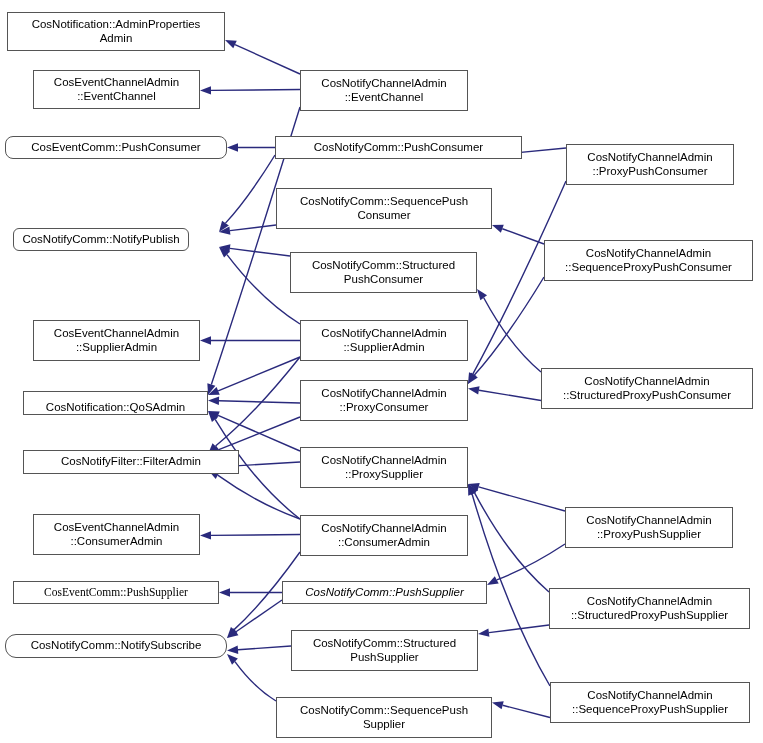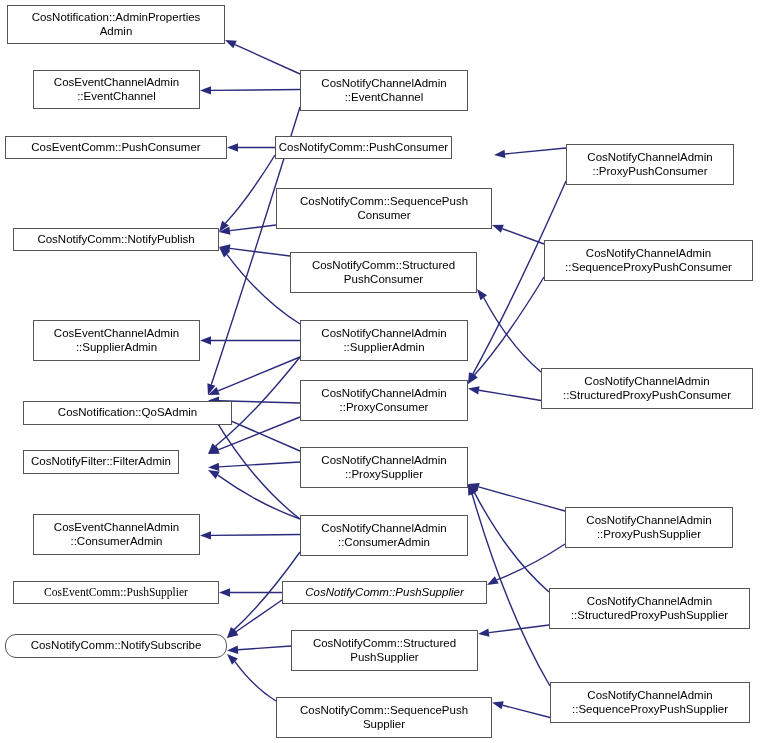--- a/index.html
+++ b/index.html
@@ -164,47 +164,47 @@
       <g>
         <path d="M 276 701 Q 253.918248659895 687.5112385105115 234.93849731978997 661.614477021023" fill="none" stroke="#2a2a7c" stroke-width="1.4"></path>
         <polygon points="227,654 237.8458430914533,658.5834144080123 232.03115154812664,664.6455396340338" fill="#2a2a7c"></polygon>
       </g>
       <g>
         <path d="M 550 717.5 L 502.64961602772763 705.2542110416537" fill="none" stroke="#2a2a7c" stroke-width="1.4"></path>
         <polygon points="492,702.5 503.7012238799954,701.1879940128849 501.5980081754599,709.3204280704224" fill="#2a2a7c"></polygon>
       </g>
     </svg>
   <div id="node-layer">
-      <div class="node-box" style="left: 7px; top: 5px; width: 218px; height: 39px; border-color: rgb(85, 85, 85); background: rgb(255, 255, 255); color: rgb(0, 0, 0);"><span>CosNotification::AdminProperties
+      <div class="node-box" style="left: 7px; top: 12px; width: 218px; height: 39px; border-color: rgb(85, 85, 85); background: rgb(255, 255, 255); color: rgb(0, 0, 0);"><span>CosNotification::AdminProperties
 Admin</span></div>
       <div class="node-box" style="left: 33px; top: 70px; width: 167px; height: 39px; border-color: rgb(85, 85, 85); background: rgb(255, 255, 255); color: rgb(0, 0, 0);"><span>CosEventChannelAdmin
 ::EventChannel</span></div>
       <div class="node-box" style="left: 300px; top: 70px; width: 168px; height: 41px; border-color: rgb(85, 85, 85); background: rgb(255, 255, 255); color: rgb(0, 0, 0);"><span>CosNotifyChannelAdmin
 ::EventChannel</span></div>
-      <div class="node-box" style="left: 5px; top: 136px; width: 222px; height: 23px; border-color: rgb(85, 85, 85); background: rgb(255, 255, 255); color: rgb(0, 0, 0);"><span>CosEventComm::PushConsumer</span></div>
-      <div class="node-box" style="left: 275px; top: 136px; width: 177px; height: 23px; border-color: rgb(85, 85, 85); background: rgb(255, 255, 255); color: rgb(0, 0, 0);"><span>CosNotifyComm::PushConsumer</span></div>
+      <div class="node-box" style="left: 5px; top: 136px; width: 222px; height: 23px; border-color: rgb(85, 85, 85); background: rgb(255, 255, 255); color: rgb(0, 0, 0); border-radius: 8px;"><span>CosEventComm::PushConsumer</span></div>
+      <div class="node-box" style="left: 275px; top: 136px; width: 247px; height: 23px; border-color: rgb(85, 85, 85); background: rgb(255, 255, 255); color: rgb(0, 0, 0);"><span>CosNotifyComm::PushConsumer</span></div>
       <div class="node-box" style="left: 566px; top: 144px; width: 168px; height: 41px; border-color: rgb(85, 85, 85); background: rgb(255, 255, 255); color: rgb(0, 0, 0);"><span>CosNotifyChannelAdmin
 ::ProxyPushConsumer</span></div>
       <div class="node-box" style="left: 276px; top: 188px; width: 216px; height: 41px; border-color: rgb(85, 85, 85); background: rgb(255, 255, 255); color: rgb(0, 0, 0);"><span>CosNotifyComm::SequencePush
 Consumer</span></div>
-      <div class="node-box" style="left: 13px; top: 228px; width: 206px; height: 23px; border-color: rgb(85, 85, 85); background: rgb(255, 255, 255); color: rgb(0, 0, 0);"><span>CosNotifyComm::NotifyPublish</span></div>
+      <div class="node-box" style="left: 13px; top: 228px; width: 176px; height: 23px; border-color: rgb(85, 85, 85); background: rgb(255, 255, 255); color: rgb(0, 0, 0); border-radius: 6px;"><span>CosNotifyComm::NotifyPublish</span></div>
       <div class="node-box" style="left: 544px; top: 240px; width: 209px; height: 41px; border-color: rgb(85, 85, 85); background: rgb(255, 255, 255); color: rgb(0, 0, 0);"><span>CosNotifyChannelAdmin
 ::SequenceProxyPushConsumer</span></div>
       <div class="node-box" style="left: 290px; top: 252px; width: 187px; height: 41px; border-color: rgb(85, 85, 85); background: rgb(255, 255, 255); color: rgb(0, 0, 0);"><span>CosNotifyComm::Structured
 PushConsumer</span></div>
       <div class="node-box" style="left: 33px; top: 320px; width: 167px; height: 41px; border-color: rgb(85, 85, 85); background: rgb(255, 255, 255); color: rgb(0, 0, 0);"><span>CosEventChannelAdmin
 ::SupplierAdmin</span></div>
       <div class="node-box" style="left: 300px; top: 320px; width: 168px; height: 41px; border-color: rgb(85, 85, 85); background: rgb(255, 255, 255); color: rgb(0, 0, 0);"><span>CosNotifyChannelAdmin
 ::SupplierAdmin</span></div>
       <div class="node-box" style="left: 541px; top: 368px; width: 212px; height: 41px; border-color: rgb(85, 85, 85); background: rgb(255, 255, 255); color: rgb(0, 0, 0);"><span>CosNotifyChannelAdmin
 ::StructuredProxyPushConsumer</span></div>
-      <div class="node-box" style="left: 23px; top: 401px; width: 209px; height: 24px; border-color: rgb(85, 85, 85); background: rgb(255, 255, 255); color: rgb(0, 0, 0);"><span>CosNotification::QoSAdmin</span></div>
+      <div class="node-box" style="left: 23px; top: 391px; width: 185px; height: 24px; border-color: rgb(85, 85, 85); background: rgb(255, 255, 255); color: rgb(0, 0, 0); align-items: flex-end;"><span>CosNotification::QoSAdmin</span></div>
       <div class="node-box" style="left: 300px; top: 380px; width: 168px; height: 41px; border-color: rgb(85, 85, 85); background: rgb(255, 255, 255); color: rgb(0, 0, 0);"><span>CosNotifyChannelAdmin
 ::ProxyConsumer</span></div>
-      <div class="node-box" style="left: 23px; top: 450px; width: 156px; height: 24px; border-color: rgb(85, 85, 85); background: rgb(255, 255, 255); color: rgb(0, 0, 0);"><span>CosNotifyFilter::FilterAdmin</span></div>
+      <div class="node-box" style="left: 23px; top: 450px; width: 216px; height: 24px; border-color: rgb(85, 85, 85); background: rgb(255, 255, 255); color: rgb(0, 0, 0);"><span>CosNotifyFilter::FilterAdmin</span></div>
       <div class="node-box" style="left: 300px; top: 447px; width: 168px; height: 41px; border-color: rgb(85, 85, 85); background: rgb(255, 255, 255); color: rgb(0, 0, 0);"><span>CosNotifyChannelAdmin
 ::ProxySupplier</span></div>
       <div class="node-box" style="left: 565px; top: 507px; width: 168px; height: 41px; border-color: rgb(85, 85, 85); background: rgb(255, 255, 255); color: rgb(0, 0, 0);"><span>CosNotifyChannelAdmin
 ::ProxyPushSupplier</span></div>
       <div class="node-box" style="left: 33px; top: 514px; width: 167px; height: 41px; border-color: rgb(85, 85, 85); background: rgb(255, 255, 255); color: rgb(0, 0, 0);"><span>CosEventChannelAdmin
 ::ConsumerAdmin</span></div>
       <div class="node-box" style="left: 300px; top: 515px; width: 168px; height: 41px; border-color: rgb(85, 85, 85); background: rgb(255, 255, 255); color: rgb(0, 0, 0);"><span>CosNotifyChannelAdmin
 ::ConsumerAdmin</span></div>
       <div class="node-box" style="left: 13px; top: 581px; width: 206px; height: 23px; border-color: rgb(85, 85, 85); background: rgb(255, 255, 255); color: rgb(0, 0, 0); font-family: Liberation Serif, serif;"><span>CosEventComm::PushSupplier</span></div>
       <div class="node-box" style="left: 282px; top: 581px; width: 205px; height: 23px; border-color: rgb(85, 85, 85); background: rgb(255, 255, 255); color: rgb(0, 0, 0); font-style: italic;"><span>CosNotifyComm::PushSupplier</span></div>

